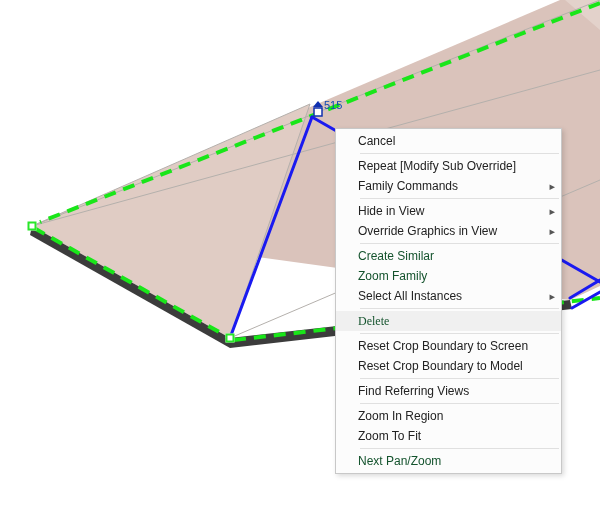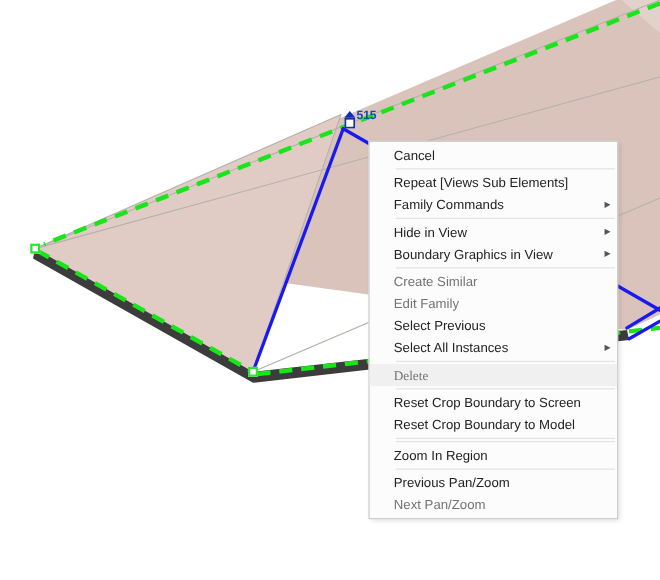--- a/index.html
+++ b/index.html
@@ -21,21 +21,21 @@
     width: 9px; height: 9px;
     background: #fff;
     border: 2px solid #29e629;
     box-sizing: border-box;
     transform: translate(-50%, -50%);
   }
   .tag {
     position: absolute;
     font-size: 11px;
     color: #104ab3;
-    font-weight: 700;
+    font-weight: 400;
   }
   .menu {
     position: absolute;
     left: 335px;
     top: 128px;
     width: 225px;
     background: #fcfcfc;
     border: 1px solid #c8c8c8;
     box-shadow: 2px 2px 5px rgba(0,0,0,0.15);
     font-size: 12px;
@@ -59,21 +59,21 @@
   .menu .label {
     flex: 1;
     white-space: nowrap;
     line-height: 20px;
   }
   .menu .row.highlight {
     background: #f0f0f0;
     font-family: Liberation Serif, serif;
   }
   .menu .row.disabled .label {
-    color: #737373;
+    color: #14532d;
   }
   .menu .sep {
     height: 1px;
     background: #e0e0e0;
     margin: 2px 2px 2px 24px;
   }
   .menu .submark {
     width: 10px;
     flex: 0 0 10px;
     text-align: right;
@@ -138,53 +138,48 @@
 
 <div class="menu" id="ctx-menu">
     <div class="row">
       <span class="gutter"></span>
       <span class="label">Cancel</span>
       <span class="submark"></span>
     </div>
     <div class="sep"></div>
     <div class="row">
       <span class="gutter"></span>
-      <span class="label">Repeat [Views Sub Elements]</span>
+      <span class="label">Repeat [Modify Sub Override]</span>
       <span class="submark"></span>
     </div>
     <div class="row">
       <span class="gutter"></span>
       <span class="label">Family Commands</span>
       <span class="submark">▸</span>
     </div>
     <div class="sep"></div>
     <div class="row">
       <span class="gutter"></span>
       <span class="label">Hide in View</span>
       <span class="submark">▸</span>
     </div>
     <div class="row">
       <span class="gutter"></span>
-      <span class="label">Boundary Graphics in View</span>
+      <span class="label">Override Graphics in View</span>
       <span class="submark">▸</span>
     </div>
     <div class="sep"></div>
     <div class="row disabled">
       <span class="gutter"></span>
       <span class="label">Create Similar</span>
       <span class="submark"></span>
     </div>
     <div class="row disabled">
       <span class="gutter"></span>
-      <span class="label">Edit Family</span>
-      <span class="submark"></span>
-    </div>
-    <div class="row">
-      <span class="gutter"></span>
-      <span class="label">Select Previous</span>
+      <span class="label">Zoom Family</span>
       <span class="submark"></span>
     </div>
     <div class="row">
       <span class="gutter"></span>
       <span class="label">Select All Instances</span>
       <span class="submark">▸</span>
     </div>
     <div class="sep"></div>
     <div class="row disabled highlight">
       <span class="gutter"></span>
@@ -196,30 +191,35 @@
       <span class="gutter"></span>
       <span class="label">Reset Crop Boundary to Screen</span>
       <span class="submark"></span>
     </div>
     <div class="row">
       <span class="gutter"></span>
       <span class="label">Reset Crop Boundary to Model</span>
       <span class="submark"></span>
     </div>
     <div class="sep"></div>
+    <div class="row">
+      <span class="gutter"></span>
+      <span class="label">Find Referring Views</span>
+      <span class="submark"></span>
+    </div>
     <div class="sep"></div>
     <div class="row">
       <span class="gutter"></span>
       <span class="label">Zoom In Region</span>
       <span class="submark"></span>
     </div>
-    <div class="sep"></div>
-    <div class="row">
-      <span class="gutter"></span>
-      <span class="label">Previous Pan/Zoom</span>
-      <span class="submark"></span>
-    </div>
+    <div class="row">
+      <span class="gutter"></span>
+      <span class="label">Zoom To Fit</span>
+      <span class="submark"></span>
+    </div>
+    <div class="sep"></div>
     <div class="row disabled">
       <span class="gutter"></span>
       <span class="label">Next Pan/Zoom</span>
       <span class="submark"></span>
     </div>
   </div>
 
 </body></html>

